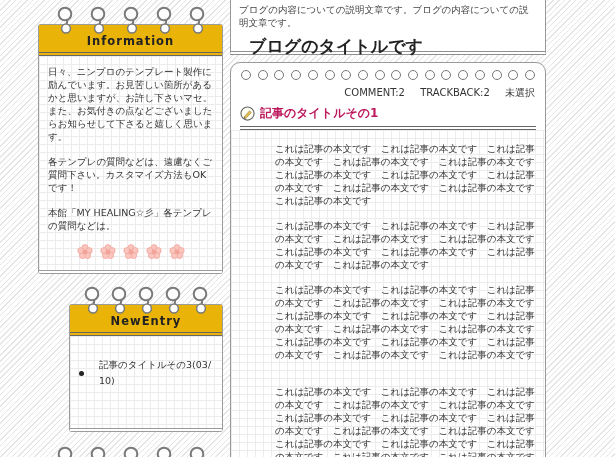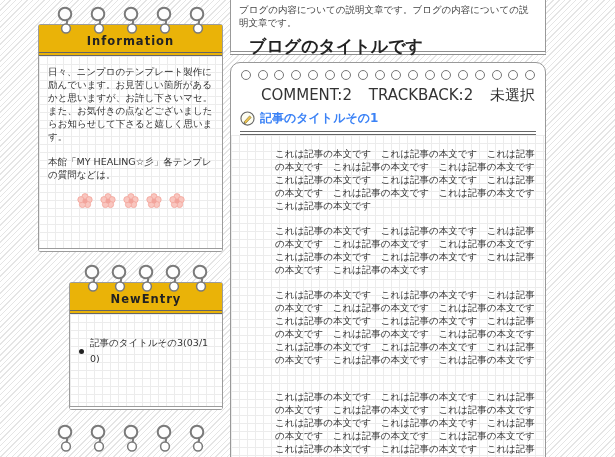--- a/index.html
+++ b/index.html
@@ -33,21 +33,21 @@
     background-size:8px 8px;
     padding:9px 9px 10px; font-size:9.5px; line-height:13px; word-break:break-all;
   }
   .memo-body p { margin-bottom:12px; }
   #info-card .memo-body { min-height:192px; }
 
   .flower-row { display:flex; justify-content:center; gap:7px; margin-top:4px; }
 
   #newentry-card .memo-body { min-height:92px; }
   .entry-list { list-style:none; margin:12px auto 4px; width:fit-content; }
-  .entry-list li { display:flex; align-items:center; gap:6px; line-height:16px; cursor:pointer; }
+  .entry-list li { display:flex; align-items:center; gap:15px; line-height:16px; cursor:pointer; }
   .bullet { width:5px; height:5px; background:#222; border-radius:50%; flex:0 0 auto; }
 
   .block-gap1 { margin-top:12px;padding-left:31px; }
   .block-gap2 { margin-top:14px; }
 
   
   #header {
     position:absolute; left:230px; top:-2px; width:316px; height:57px;
     background:#fff; border:1px solid #999; border-top:none; border-bottom:4px double #8f8f8f;
   }
@@ -56,27 +56,27 @@
 
   
   #main {
     position:absolute; left:230px; top:62px; width:316px; height:400px;
     background:#fff; border:1px solid #999; border-radius:10px 10px 0 0;
     display:flex; flex-direction:column;
   }
   .holes { display:flex; justify-content:space-between; padding:7px 10px 0; }
   .hole { width:10px; height:10px; border:1px solid #777; border-radius:50%; background:#fff; }
 
-  .meta { text-align:right; font-size:15px; padding:6px 10px 0; color:#333; }
+  .meta { text-align:right; font-size:10px; padding:6px 10px 0; color:#333; }
   .meta span { margin-left:12px; cursor:pointer; }
 
   .title-row {
     display:flex; align-items:center; gap:5px; margin:5px 9px 0;
     padding-bottom:4px; border-bottom:4px double #666;
-    font-size:12px; font-weight:bold; color:#3b82f6;
+    font-size:12px; font-weight:bold; color:#be185d;
   }
   .title-row svg { flex:0 0 auto; }
 
   .paper-body {
     flex:1;
     background-color:#fff;
     background-image:linear-gradient(to right,#ececec 1px,transparent 1px),
                      linear-gradient(to bottom,#ececec 1px,transparent 1px);
     background-size:8px 8px;
     padding:12px 8px 0; font-size:9.5px; line-height:13px; word-break:break-all;
@@ -116,20 +116,21 @@
           <svg width="22" height="30" viewBox="0 0 22 30">
             <circle cx="11" cy="8" r="6.3" fill="#fdfdfd" stroke="#7a7a7a" stroke-width="2"></circle>
             <line x1="13.5" y1="13" x2="12.5" y2="19" stroke="#7a7a7a" stroke-width="2"></line>
             <circle cx="12" cy="22.5" r="4.4" fill="#ffffff" stroke="#7a7a7a" stroke-width="1.5"></circle>
           </svg>
         </div>
       <div class="memo-card" id="info-card">
         <div class="memo-head">Information</div>
         <div class="memo-body">
           <p>日々、ニンプロのテンプレート製作に励んでいます。お見苦しい箇所があるかと思いますが、お許し下さいマセ。また、お気付きの点などございましたらお知らせして下さると嬉しく思います。</p>
+          <p>各テンプレの質問などは、遠慮なくご質問下さい。カスタマイズ方法もOKです！</p>
           <p>本館「MY HEALING☆彡」各テンプレの質問などは。</p>
           <div class="flower-row">
               <svg width="16" height="16" viewBox="0 0 16 16">
                 <circle cx="8.00" cy="3.70" r="3.1" fill="#f9c6bf" stroke="#f2a49b" stroke-width="0.8"></circle>
                 <circle cx="12.09" cy="6.67" r="3.1" fill="#f9c6bf" stroke="#f2a49b" stroke-width="0.8"></circle>
                 <circle cx="10.53" cy="11.48" r="3.1" fill="#f9c6bf" stroke="#f2a49b" stroke-width="0.8"></circle>
                 <circle cx="5.47" cy="11.48" r="3.1" fill="#f9c6bf" stroke="#f2a49b" stroke-width="0.8"></circle>
                 <circle cx="3.91" cy="6.67" r="3.1" fill="#f9c6bf" stroke="#f2a49b" stroke-width="0.8"></circle>
                 <circle cx="8" cy="8" r="2.5" fill="#f2a49b"></circle>
               </svg>

